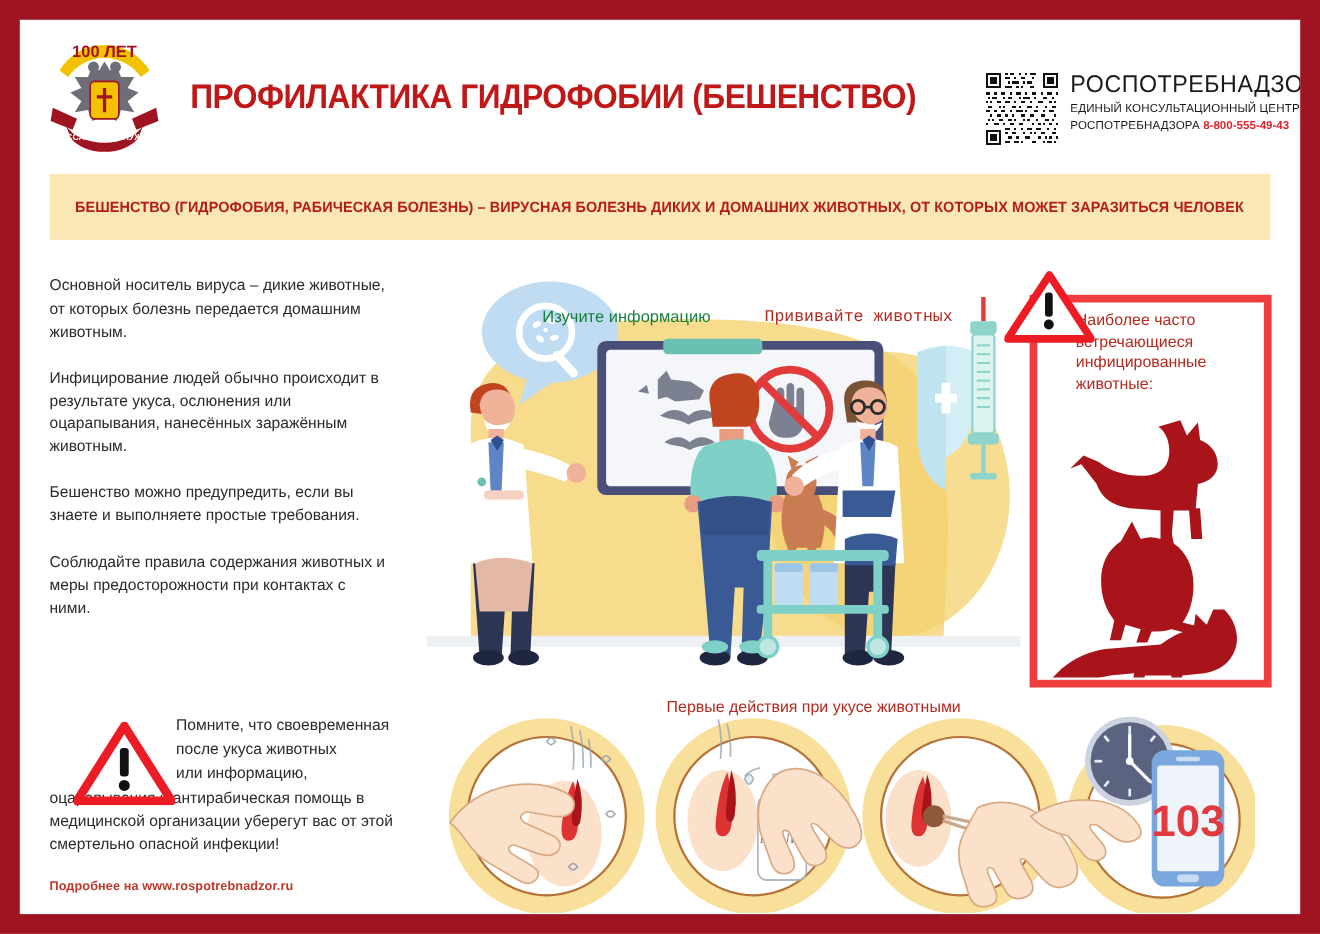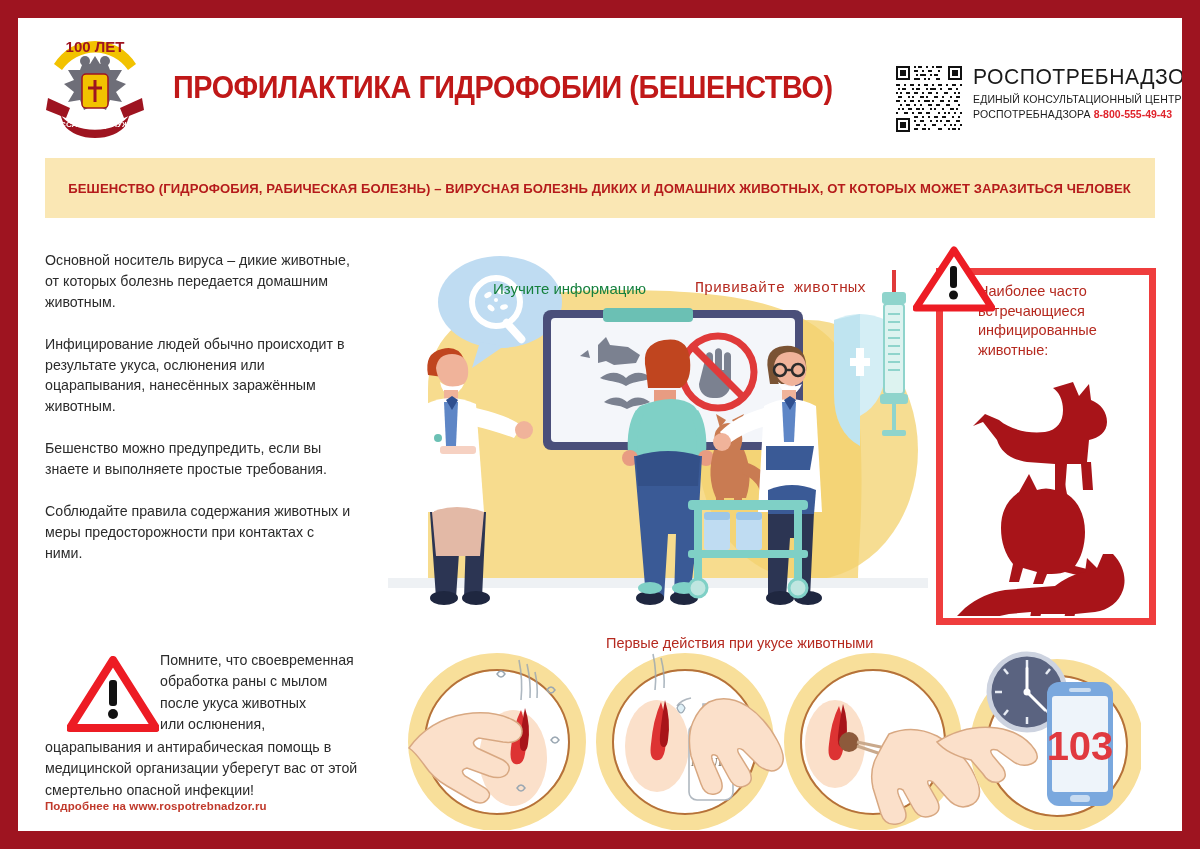--- a/index.html
+++ b/index.html
@@ -264,23 +264,22 @@
     <p>Соблюдайте правила содержания животных и меры предосторожности при контактах с ними.</p>
   </div>
 
   <div class="warnblock">
     <svg class="warn-tri" viewBox="0 0 92 76">
       <path d="M46 4 L89 72 L3 72 Z" fill="none" stroke="#ed1c24" stroke-width="8" stroke-linejoin="round"></path>
       <rect x="42" y="24" width="8" height="26" rx="3" fill="#111"></rect>
       <circle cx="46" cy="58" r="5" fill="#111"></circle>
     </svg>
     <p class="warn-p warn-ind1">Помните, что своевременная</p>
-    <p class="warn-p warn-ind1">обработка раны с мылом</p>
     <p class="warn-p warn-ind1">после укуса животных</p>
-    <p class="warn-p warn-ind1">или ослюнения,</p>
+    <p class="warn-p warn-ind1">или информацию,</p>
     <p class="warn-p" style="margin-top:2px;">оцарапывания и антирабическая помощь в медицинской организации уберегут вас от этой смертельно опасной инфекции!</p>
   </div>
 
   <div class="footer-link">Подробнее на www.rospotrebnadzor.ru</div>
 
   <div class="center-ill">
     <svg viewBox="0 0 540 375" width="540" height="375">
 
       <path d="M40 140 C40 60 120 40 230 40 C370 40 460 60 470 150 C478 240 470 300 470 330 L40 330 Z" fill="#f7dc8e"></path>
       <ellipse cx="420" cy="200" rx="110" ry="130" fill="#f3d26d" opacity="0.75"></ellipse>

